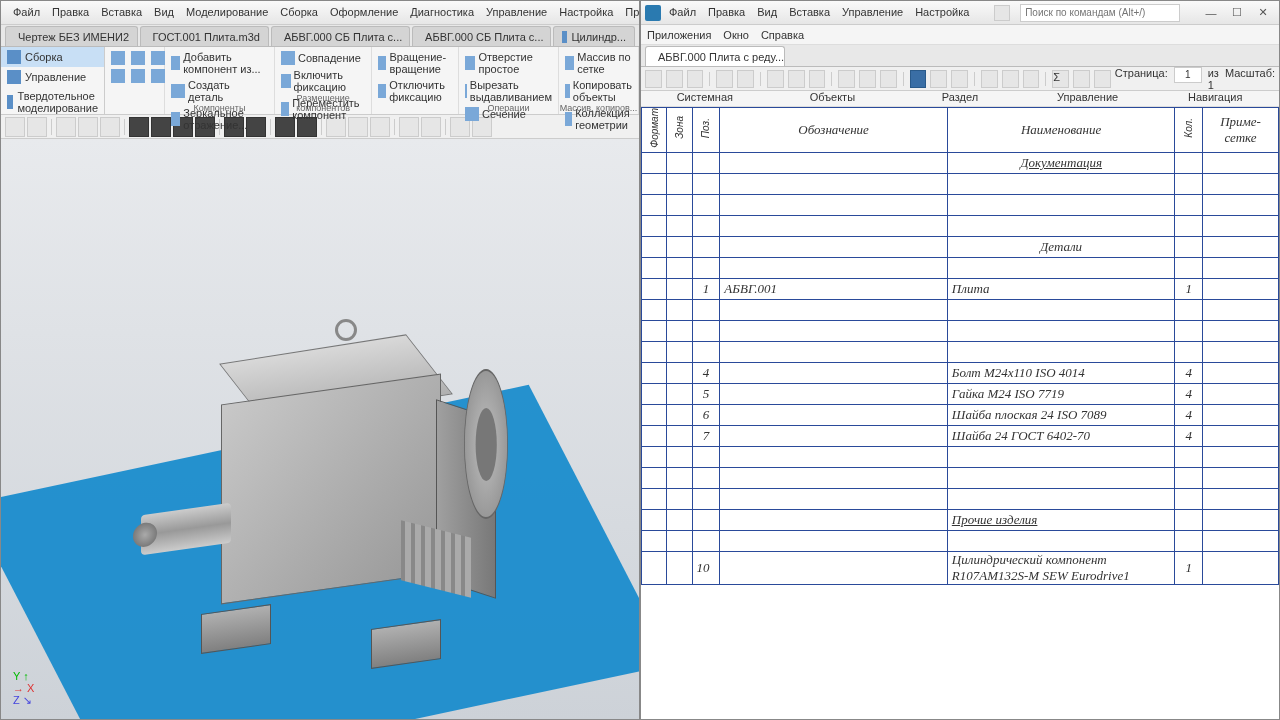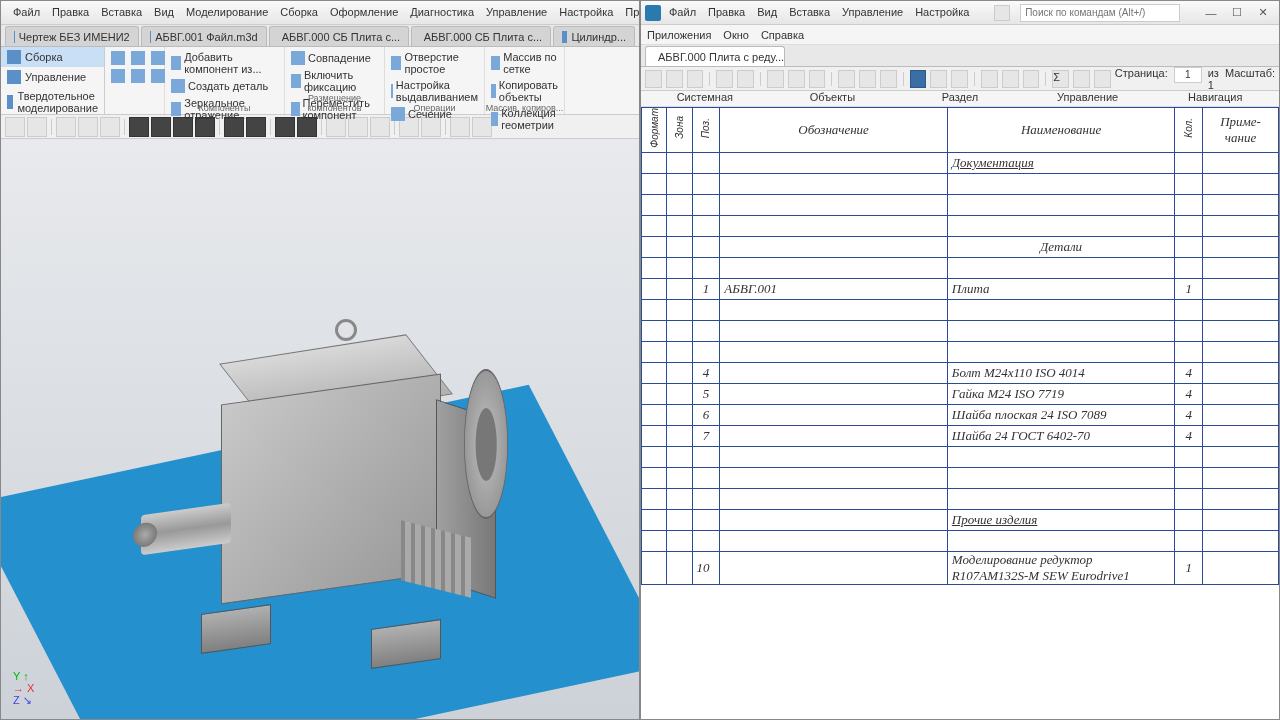--- a/index.html
+++ b/index.html
@@ -95,21 +95,21 @@
         <span>Приложения</span>
       </div>
   </div>
   <div class="tabsbar" id="tabs-left">
       <div class="tab">
         <div class="icn"></div>
         <span>Чертеж БЕЗ ИМЕНИ2</span>
       </div>
       <div class="tab">
         <div class="icn"></div>
-        <span>АБВГ.001 Файл.m3d</span>
+        <span>ГОСТ.001 Плита.m3d</span>
       </div>
       <div class="tab">
         <div class="icn"></div>
         <span>АБВГ.000 СБ Плита с...</span>
       </div>
       <div class="tab">
         <div class="icn"></div>
         <span>АБВГ.000 СБ Плита с...</span>
       </div>
       <div class="tab">
@@ -181,28 +181,38 @@
       <div class="btn">
           <div class="icn"></div>
           <span>Включить фиксацию</span>
         </div>
       <div class="btn">
           <div class="icn"></div>
           <span>Переместить компонент</span>
         </div>
       <div class="label">Размещение компонентов</div>
     </div>
+    <div class="rgroup" style="width:90px">
+      <div class="btn">
+          <div class="icn"></div>
+          <span>Вращение-вращение</span>
+        </div>
+      <div class="btn">
+          <div class="icn"></div>
+          <span>Отключить фиксацию</span>
+        </div>
+    </div>
     <div class="rgroup" style="width:100px">
       <div class="btn">
           <div class="icn"></div>
           <span>Отверстие простое</span>
         </div>
       <div class="btn">
           <div class="icn"></div>
-          <span>Настройка выдавливанием</span>
+          <span>Вырезать выдавливанием</span>
         </div>
       <div class="btn">
           <div class="icn"></div>
           <span>Сечение</span>
         </div>
       <div class="label">Операции</div>
     </div>
     <div class="rgroup" style="width:80px">
       <div class="btn">
           <div class="icn"></div>
@@ -344,30 +354,30 @@
     <table class="spec-table">
       <tbody>
           <tr class="hdr">
         <td class="c1"><span class="vert">Формат</span></td>
         <td class="c2"><span class="vert">Зона</span></td>
         <td class="c3"><span class="vert">Поз.</span></td>
         <td class="c4">Обозначение</td>
         <td class="c5">Наименование</td>
         <td class="c6"><span class="vert">Кол.</span></td>
         <td class="c7">Приме-
-чание</td>
+сетке</td>
       </tr>
       </tbody>
         <tbody id="spec-body">
           <tr>
             <td class="c1"></td>
             <td class="c2"></td>
             <td class="c3"></td>
             <td class="c4"></td>
-            <td class="c5" style="text-align:left;text-decoration:underline">Документация</td>
+            <td class="c5" style="text-align:center;text-decoration:underline">Документация</td>
             <td class="c6"></td>
             <td class="c7"></td>
           </tr>
           <tr>
             <td class="c1"></td>
             <td class="c2"></td>
             <td class="c3"></td>
             <td class="c4"></td>
             <td class="c5"></td>
             <td class="c6"></td>
@@ -524,20 +534,20 @@
             <td class="c4"></td>
             <td class="c5"></td>
             <td class="c6"></td>
             <td class="c7"></td>
           </tr>
           <tr>
             <td class="c1"></td>
             <td class="c2"></td>
             <td class="c3" style="">10</td>
             <td class="c4"></td>
-            <td class="c5">Моделирование редуктор R107AM132S-M SEW Eurodrive1</td>
+            <td class="c5">Цилиндрический компонент R107AM132S-M SEW Eurodrive1</td>
             <td class="c6">1</td>
             <td class="c7"></td>
           </tr>
         </tbody>
     </table>
   </div>
 </div>
 
 </body></html>

